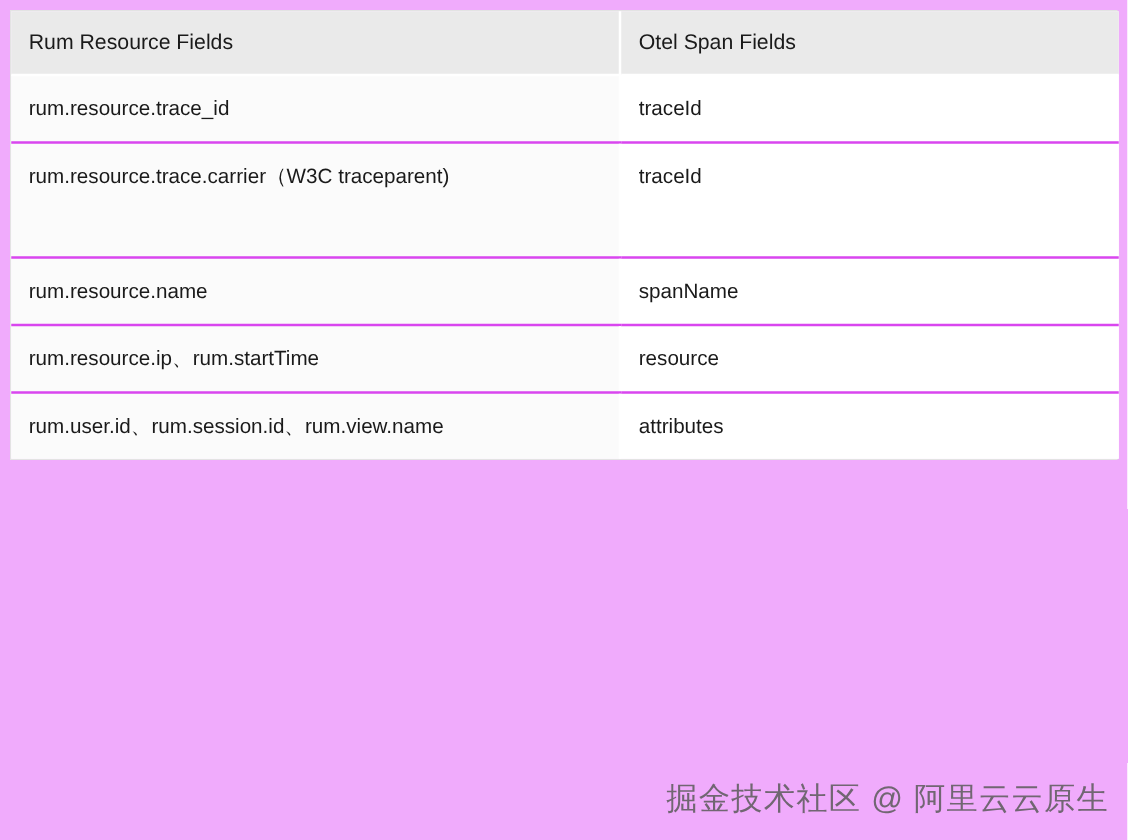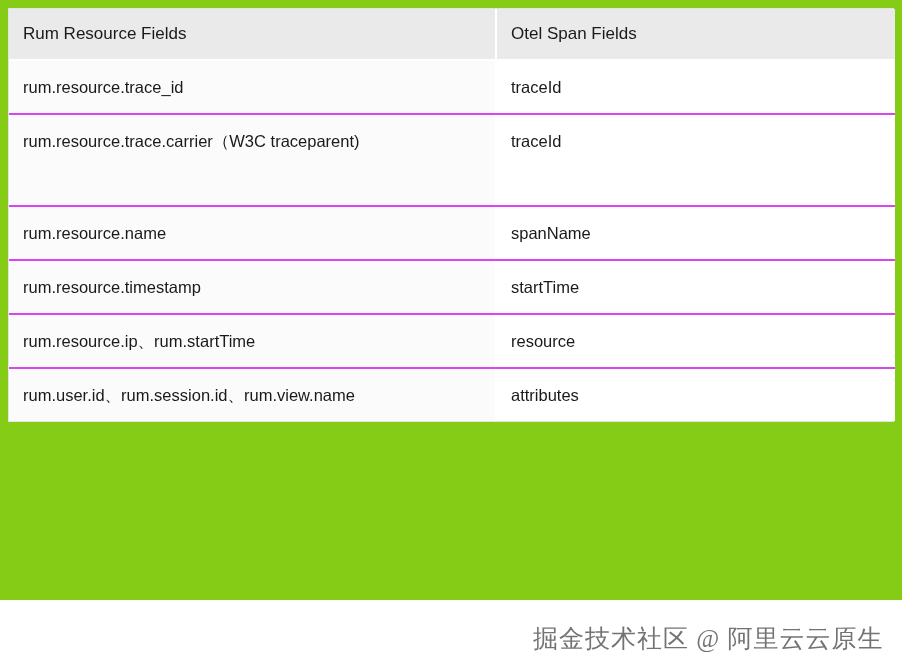--- a/index.html
+++ b/index.html
@@ -11,22 +11,22 @@
     width: 902px;
     height: 672px;
     overflow: hidden;
     font-family: "Liberation Sans", "DejaVu Sans", sans-serif;
     -webkit-font-smoothing: antialiased;
   }
 
   .page {
     position: relative;
     width: 902px;
-    height: 600px;
-    background: #84cc16;
+    height: 672px;
+    background: #f0abfc;
     box-sizing: border-box;
   }
 
   .table-wrap {
     position: absolute;
     left: 8px;
     top: 8px;
     width: 886px;
     box-sizing: border-box;
     border: 1px solid #e3e3e3;
@@ -94,21 +94,21 @@
   }
 
   .watermark {
     position: absolute;
     left: 533px;
     top: 618px;
     width: 360px;
     height: 42px;
     display: flex;
     align-items: center;
-    font-family: Liberation Serif, serif;
+    font-family: Liberation Sans, sans-serif;
     font-size: 25px;
     line-height: 32px;
     letter-spacing: 1px;
     color: #5b5b5b;
     opacity: 0.85;
     white-space: nowrap;
     pointer-events: none;
   }
 </style>
 </head>
@@ -150,28 +150,20 @@
 
         <tr class="row-normal">
           <td>
             <span class="cell-text">rum.resource.name</span>
           </td>
           <td>
             <span class="cell-text">spanName</span>
           </td>
         </tr>
 
-        <tr class="row-normal">
-          <td>
-            <span class="cell-text">rum.resource.timestamp</span>
-          </td>
-          <td>
-            <span class="cell-text">startTime</span>
-          </td>
-        </tr>
 
 
 
 
 
         <tr class="row-normal">
           <td>
             <span class="cell-text">rum.resource.ip、rum.startTime</span>
           </td>
           <td>

